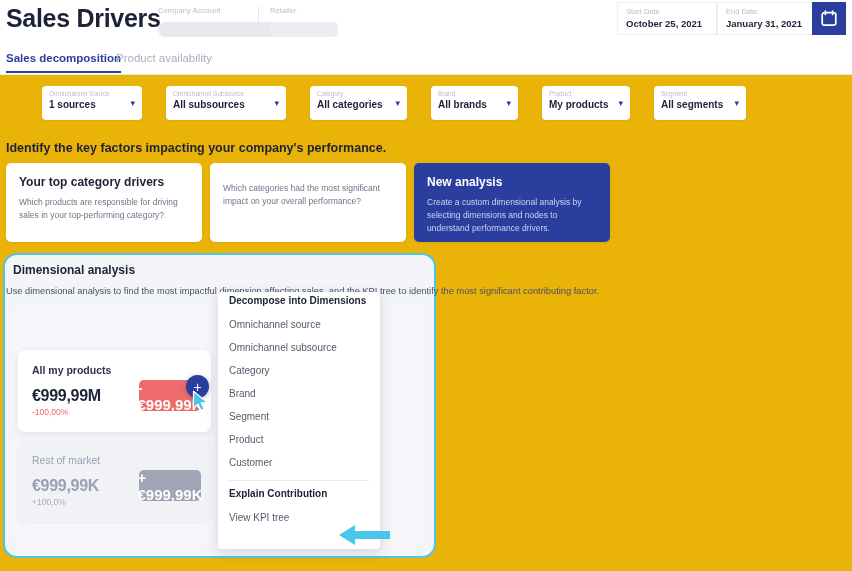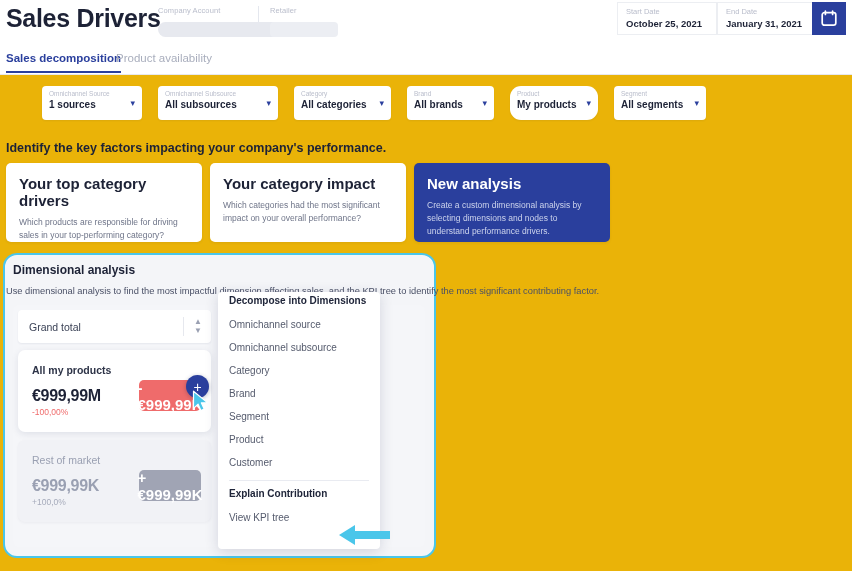--- a/index.html
+++ b/index.html
@@ -53,21 +53,21 @@
     background: #fff; border-bottom: 1px solid #e7e9ef;
   }
   .tab {
     position: absolute; top: 6px; font-size: 11.5px; cursor: pointer;
     padding-bottom: 7px;
   }
   .tab.active { left: 6px; color: #2a3f9d; font-weight: 700; border-bottom: 2.5px solid #2a3f9d; }
   .tab.inactive { left: 116px; color: #a9aebd; font-weight: 400; }
 
   
-  .filters { position: absolute; left: 6px; top: 86px; display: flex; gap: 16px; padding-left: 36px; }
+  .filters { position: absolute; left: 6px; top: 86px; display: flex; gap: 24px; padding-left: 36px; }
   .filter {
     width: 96px; height: 34px; background: #fff; border-radius: 4px;
     box-shadow: 0 1px 2px rgba(30,40,80,.07);
     padding: 4px 6px 0 7px; position: relative; cursor: pointer;
   }
   .filter .flbl { font-size: 6.5px; color: #b9bdcb; }
   .filter .fval { font-size: 10px; font-weight: 700; color: #1d2236; margin-top: 2px; }
   .filter .chev { position: absolute; right: 7px; top: 12px; color: #2a3f9d; font-size: 9px; }
 
   
@@ -75,21 +75,21 @@
     position: absolute; left: 6px; top: 141px;
     font-size: 12.5px; font-weight: 700; color: #1d2236;
   }
 
   
   .cards { position: absolute; left: 6px; top: 163px; display: flex; gap: 8px; }
   .card {
     width: 196px; height: 79px; border-radius: 5px; background: #fff;
     box-shadow: 0 1px 3px rgba(30,40,80,.08); padding: 12px 13px; cursor: pointer;
   }
-  .card .ct { font-size: 15px; font-weight: 700; color: #1d2236; }
+  .card .ct { font-size: 12px; font-weight: 700; color: #1d2236; }
   .card .cd { font-size: 8.5px; color: #6f7589; line-height: 1.55; margin-top: 7px; }
   .card.accent { background: #2a3f9d; }
   .card.accent .ct { color: #fff; }
   .card.accent .cd { color: #ccd3ec; }
 
   
   .dim-panel {
     position: absolute; left: 3px; top: 253px; width: 433px; height: 305px;
     border: 2px solid #4ac6ea; border-radius: 14px; background: #f4f5f8;
   }
@@ -223,61 +223,55 @@
     <div class="filter" style="width:97px;">
       <div class="flbl">Category</div>
       <div class="fval">All categories</div>
       <div class="chev">▾</div>
     </div>
     <div class="filter" style="width:87px;">
       <div class="flbl">Brand</div>
       <div class="fval">All brands</div>
       <div class="chev">▾</div>
     </div>
-    <div class="filter" style="width:88px;border-radius:11px;">
+    <div class="filter" style="width:88px;">
       <div class="flbl">Product</div>
       <div class="fval">My products</div>
       <div class="chev">▾</div>
     </div>
     <div class="filter" style="width:92px;">
       <div class="flbl">Segment</div>
       <div class="fval">All segments</div>
       <div class="chev">▾</div>
     </div>
   </div>
 
   <div class="headline">Identify the key factors impacting your company's performance.</div>
 
   <div class="cards">
     <div class="card">
       <div class="ct">Your top category drivers</div>
       <div class="cd">Which products are responsible for driving sales in your top-performing category?</div>
     </div>
     <div class="card">
-      <div class="ct">Your category impact</div>
       <div class="cd">Which categories had the most significant impact on your overall performance?</div>
     </div>
     <div class="card accent">
       <div class="ct">New analysis</div>
       <div class="cd">Create a custom dimensional analysis by selecting dimensions and nodes to understand performance drivers.</div>
     </div>
   </div>
 
   <div class="dim-desc" style="top:286px; z-index:1;">Use dimensional analysis to find the most impactful dimension affecting sales, and the KPI tree to identify the most significant contributing factor.</div>
 
   <div class="dim-panel">
     <div class="dim-title">Dimensional analysis</div>
 
     <div class="dim-inner">
 
-      <div class="grand-select">
-        <span class="gtxt">Grand total</span>
-        <span class="gdiv"></span>
-        <span class="gstep">▲<br>▼</span>
-      </div>
 
       <div class="node-card node-main">
         <div class="node-name">All my products</div>
         <div class="node-val">€999,99M</div>
         <div class="node-pct">-100,00%</div>
         <div class="node-badge badge-neg">-€999,99K</div>
       </div>
 
       <div class="node-card node-rest">
         <div class="node-name">Rest of market</div>

